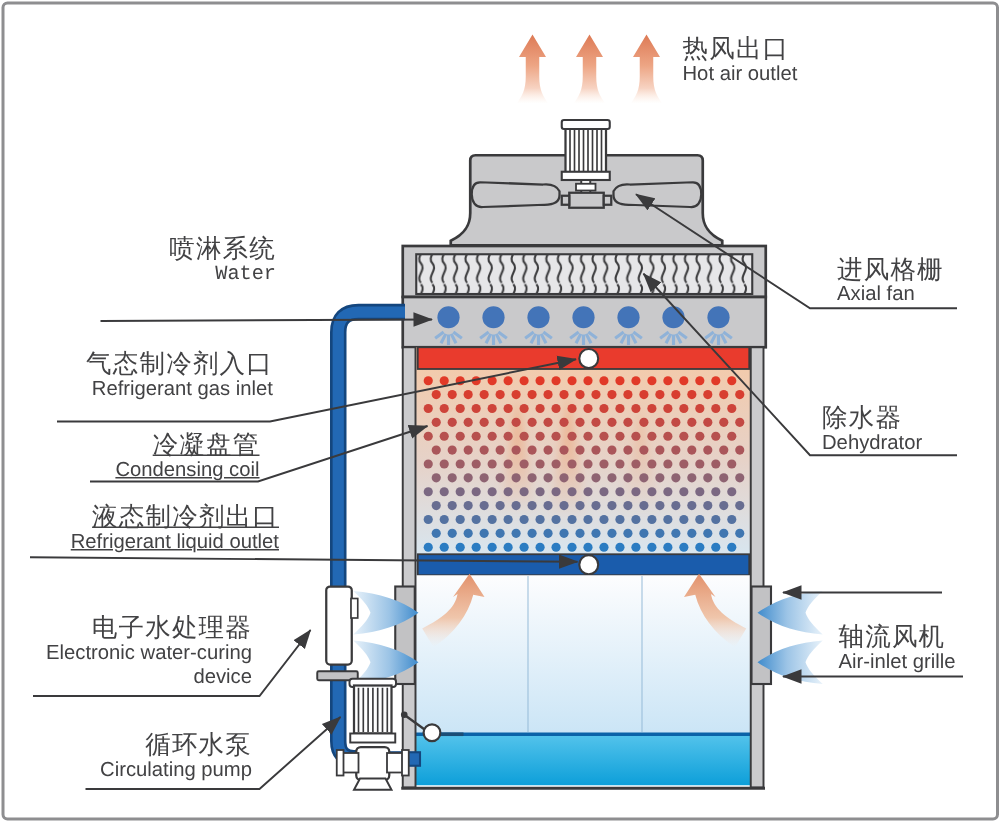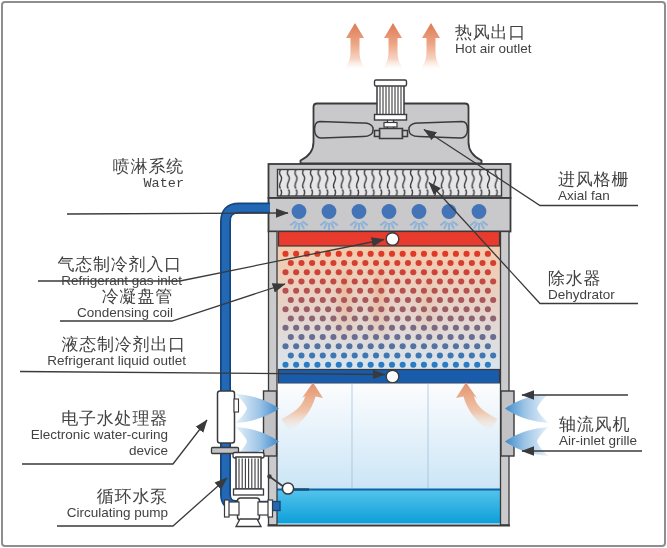--- a/index.html
+++ b/index.html
@@ -527,29 +527,29 @@
 </svg>
 
 <div class="lbl" style="left:455px;top:24px;">
   <div class="zh">热风出口</div>
   <div>Hot air outlet</div>
 </div>
 <div class="lbl r" style="right:483px;top:159px;font-family:Liberation Mono, monospace;">
   <div class="zh">喷淋系统</div>
   <div>Water</div>
 </div>
-<div class="lbl r" style="right:485px;top:256px;">
+<div class="lbl r" style="right:485px;top:234px;">
   <div class="zh">气态制冷剂入口</div>
   <div>Refrigerant gas inlet</div>
 </div>
-<div class="lbl r" style="right:494px;top:288px;">
+<div class="lbl r" style="right:494px;top:288px;text-decoration:underline;">
   <div class="zh">冷凝盘管</div>
   <div>Condensing coil</div>
 </div>
-<div class="lbl r" style="right:481px;top:336px;">
+<div class="lbl r" style="right:481px;top:336px;text-decoration:underline;">
   <div class="zh">液态制冷剂出口</div>
   <div>Refrigerant liquid outlet</div>
 </div>
 <div class="lbl r" style="right:499px;top:410px;">
   <div class="zh">电子水处理器</div>
   <div>Electronic water-curing</div>
   <div>device</div>
 </div>
 <div class="lbl r" style="right:499px;top:488px;">
   <div class="zh">循环水泵</div>

